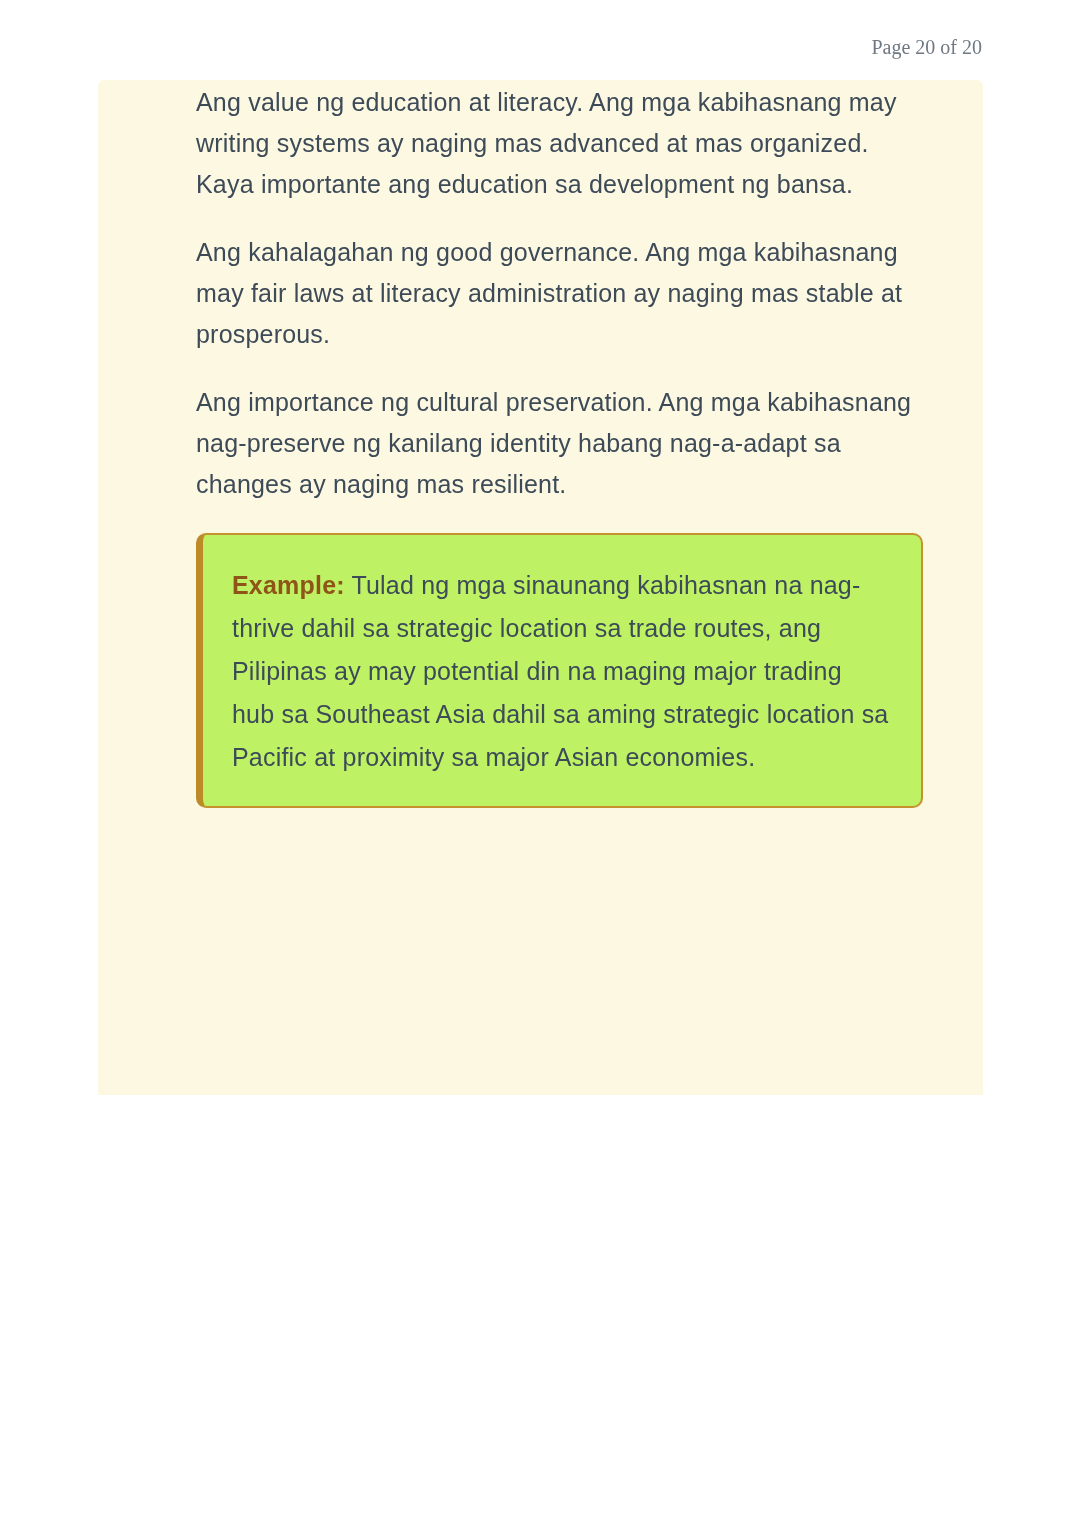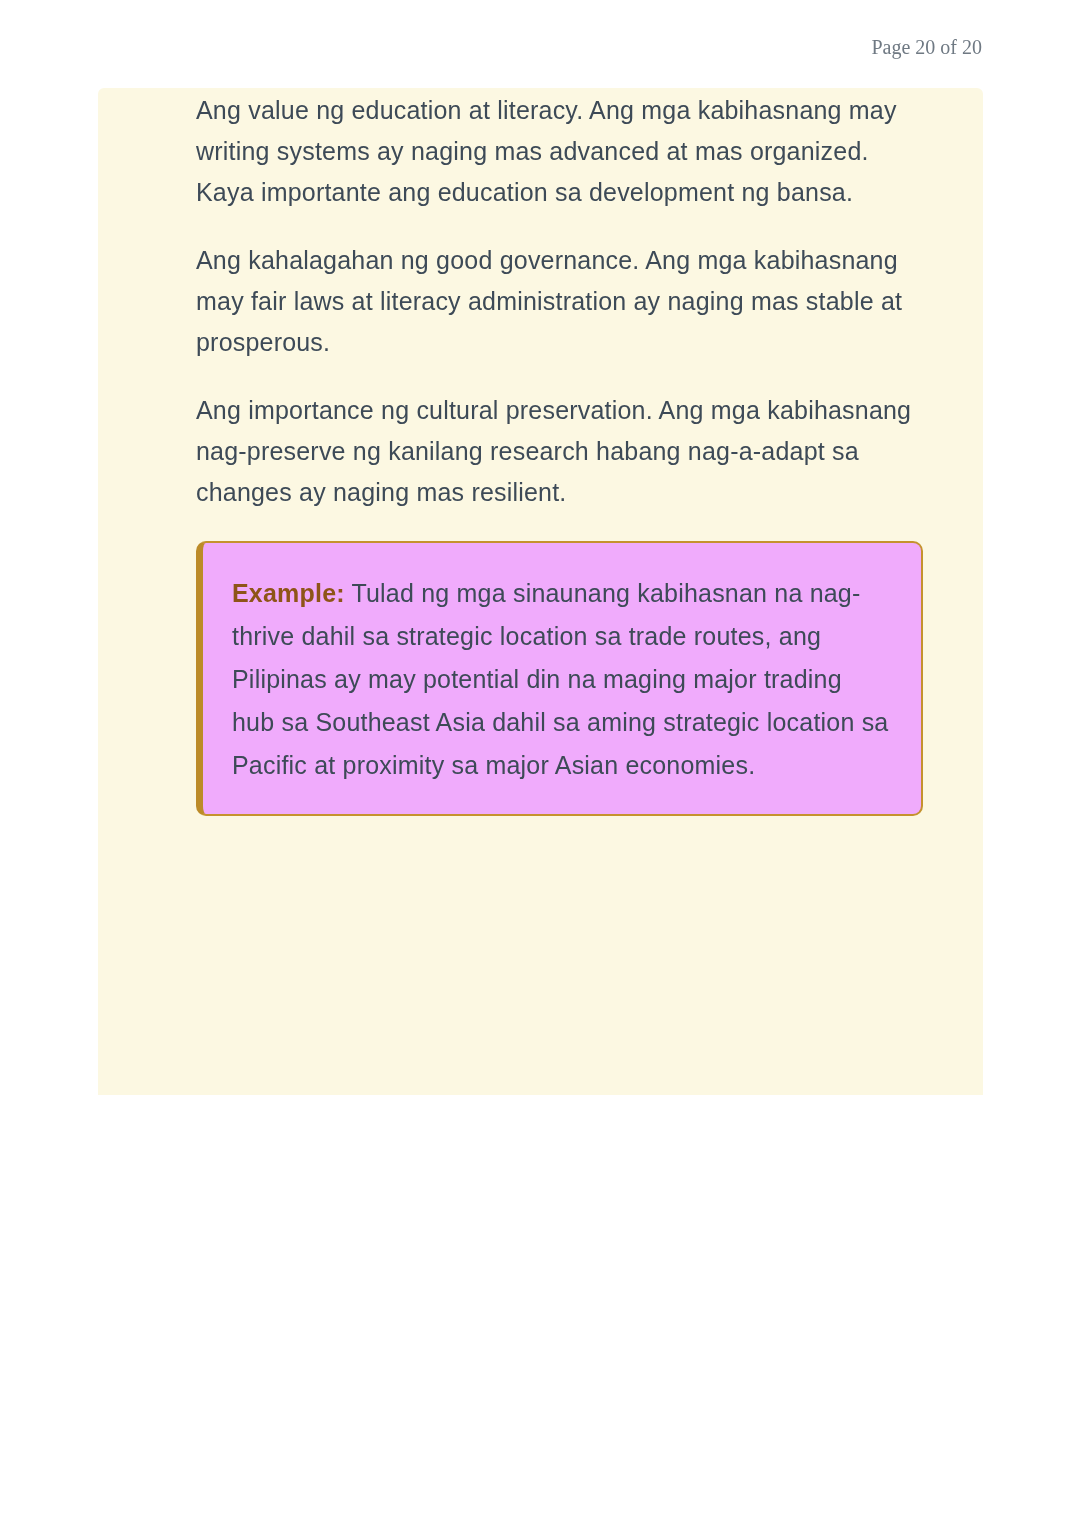--- a/index.html
+++ b/index.html
@@ -19,37 +19,37 @@
     position: absolute;
     top: 36px;
     right: 98px;
     font-family: "Liberation Serif", serif;
     font-size: 20px;
     color: #6F7983;
   }
   .card {
     position: absolute;
     left: 98px;
-    top: 88px;
+    top: 80px;
     width: 885px;
     height: 1333px;
     background: #FCF8E2;
     border-radius: 6px;
     padding: 2px 60px 0 98px;
   }
   .para {
     font-size: 25px;
     line-height: 41px;
     color: #3D4A57;
     margin: 0 0 27px 0;
     letter-spacing: 0.2px;
   }
   .example-box {
     margin-top: 28px;
-    background: #f0abfc;
+    background: #bef264;
     border: 2px solid #C5922E;
     border-left: 7px solid #BC8B28;
     border-radius: 10px;
     padding: 29px 32px 27px 29px;
   }
   .example-text {
     font-size: 25px;
     line-height: 43px;
     color: #3D4A57;
     letter-spacing: 0.2px;
@@ -76,21 +76,21 @@
 
   <div class="page-indicator">Page 20 of 20</div>
 
   <div class="card">
 
     <p class="para">Ang value ng education at literacy. Ang mga kabihasnang may writing systems ay naging mas advanced at mas organized. Kaya importante ang education sa development ng bansa.</p>
 
     <p class="para">Ang kahalagahan ng good governance. Ang mga kabihasnang may fair laws at literacy administration ay naging mas stable at prosperous.</p>
 
 
-    <p class="para">Ang importance ng cultural preservation. Ang mga kabihasnang nag-preserve ng kanilang research habang nag-a-adapt sa changes ay naging mas resilient.</p>
+    <p class="para">Ang importance ng cultural preservation. Ang mga kabihasnang nag-preserve ng kanilang identity habang nag-a-adapt sa changes ay naging mas resilient.</p>
 
     <div class="example-box">
       <p class="example-text">
         <strong class="example-label">Example:</strong>
         <span>Tulad ng mga sinaunang kabihasnan na nag-thrive dahil sa strategic location sa trade routes, ang Pilipinas ay may potential din na maging major trading hub sa Southeast Asia dahil sa aming strategic location sa Pacific at proximity sa major Asian economies.</span>
       </p>
     </div>
 
   </div>
 

